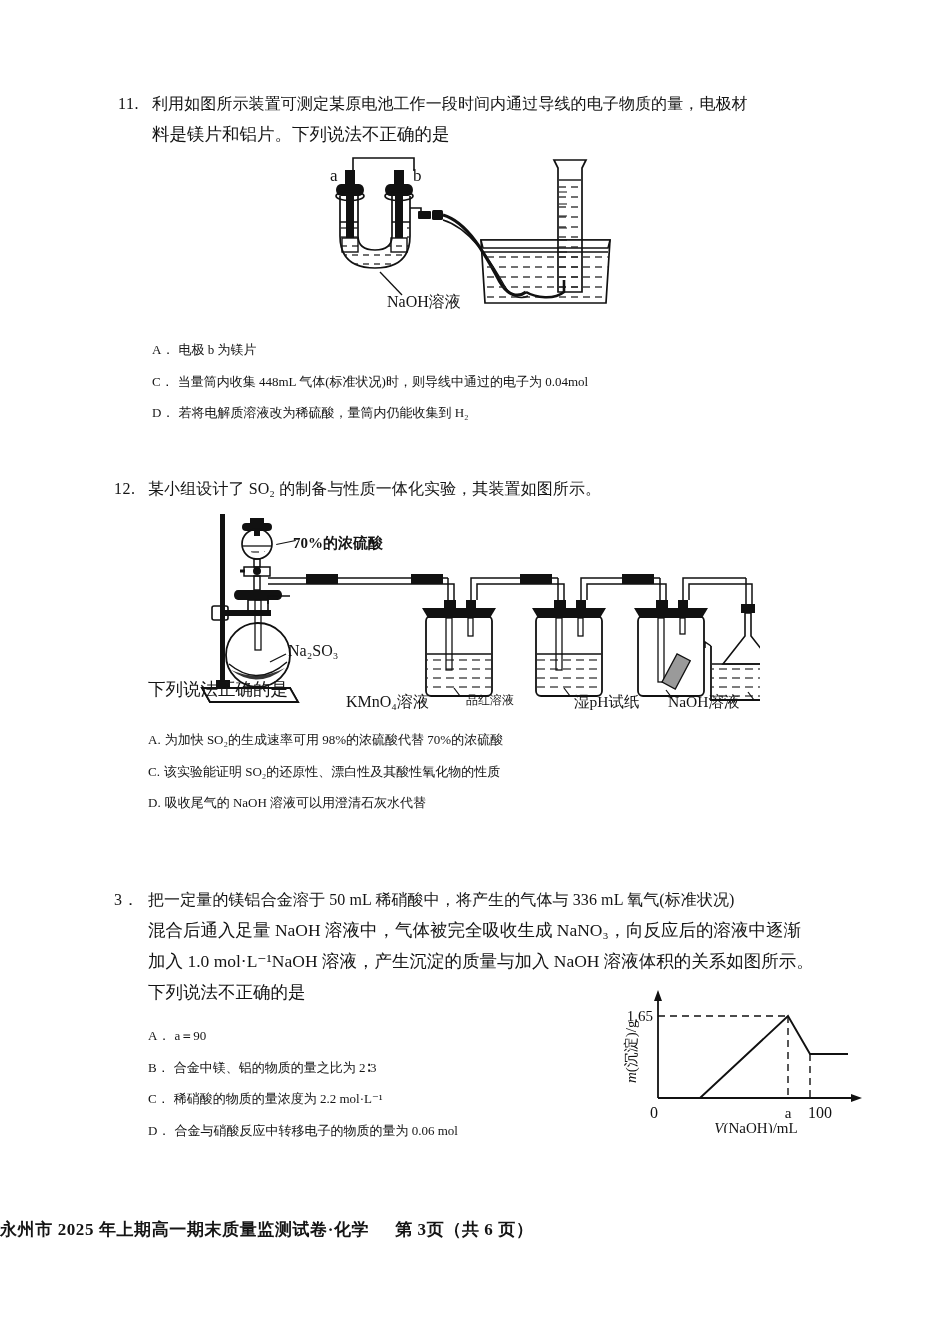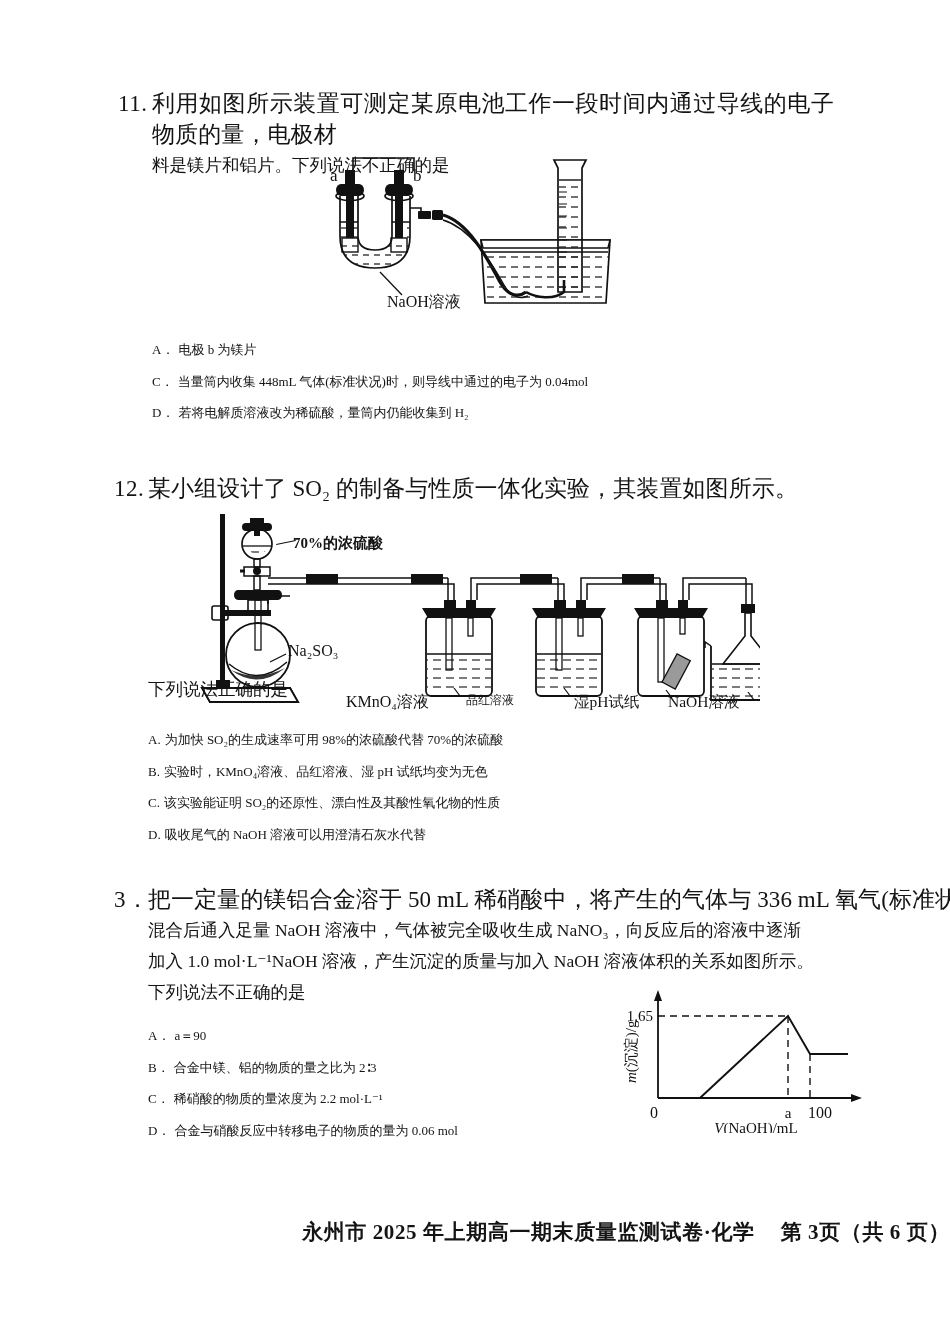--- a/index.html
+++ b/index.html
@@ -19,21 +19,21 @@
     position: absolute;
     inset: 0;
     padding: 0;
   }
 
   
   .qblock { position: absolute; }
   .qnum-line {
     display: flex;
     align-items: flex-start;
-    font-size: 23px;
+    font-size: 16px;
     line-height: 31px;
   }
   .qnum {
     flex: 0 0 auto;
     width: 34px;
     text-align: left;
     letter-spacing: .5px;
   }
   .qbody {
     flex: 1 1 auto;
@@ -47,22 +47,22 @@
     padding-left: 34px;
     white-space: nowrap;
   }
   .opt .lab { margin-right: 4px; }
 
   
   .footer {
     position: absolute;
     left: 0; right: 0;
     top: 1218px;
-    text-align: right;
-    font-size: 21px;
+    text-align: left;
+    font-size: 17px;
     font-weight: bold;
     letter-spacing: .6px;
     font-family: "Liberation Serif", "DejaVu Serif", serif;
   }
   .footer .gap { display: inline-block; width: 26px; }
 
   
   #fig-cell { position: absolute; left: 318px; top: 152px; width: 310px; height: 182px; }
   #fig-cell svg, #fig-so2 svg, #fig-chart svg { display: block; }
   .fig-label {
@@ -311,23 +311,20 @@
     <div class="fig-label" style="left:376px; top:180px; font-size:15.5px;">湿pH试纸</div>
     <div class="fig-label" style="left:470px; top:180px; font-size:15.5px;">NaOH溶液</div>
   </div>
 
   <div class="qblock" style="left:114px; top:674px; width:760px;">
     <div class="stem-line" style="padding-left:34px;">下列说法正确的是</div>
     <div class="opt" style="margin-top:19px;">
       <span class="lab">A.</span><span>为加快 SO₂的生成速率可用 98%的浓硫酸代替 70%的浓硫酸</span>
     </div>
     <div class="opt">
-      <span class="lab">B.</span><span>实验时，KMnO₄溶液、品红溶液、湿 pH 试纸均变为无色</span>
-    </div>
-    <div class="opt">
       <span class="lab">C.</span><span>该实验能证明 SO₂的还原性、漂白性及其酸性氧化物的性质</span>
     </div>
     <div class="opt">
       <span class="lab">D.</span><span>吸收尾气的 NaOH 溶液可以用澄清石灰水代替</span>
     </div>
   </div>
 
   <div class="qblock" style="left:114px; top:884px; width:736px;">
     <div class="qnum-line">
       <span class="qnum">3．</span>

